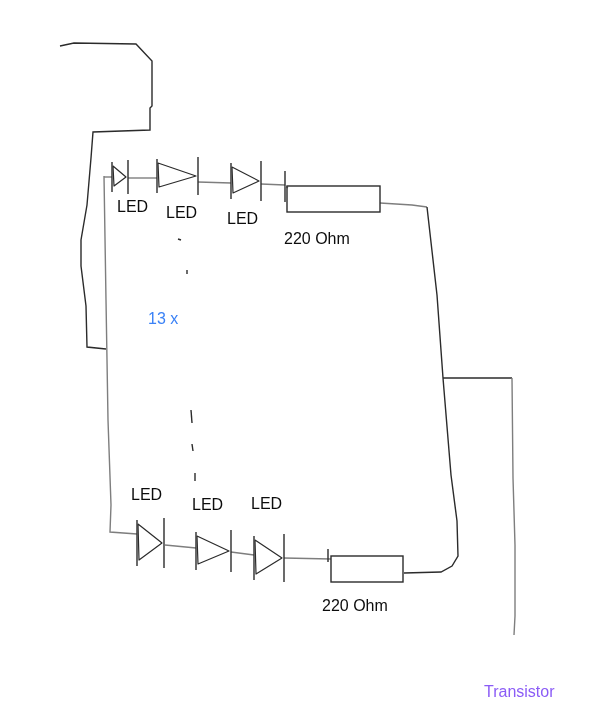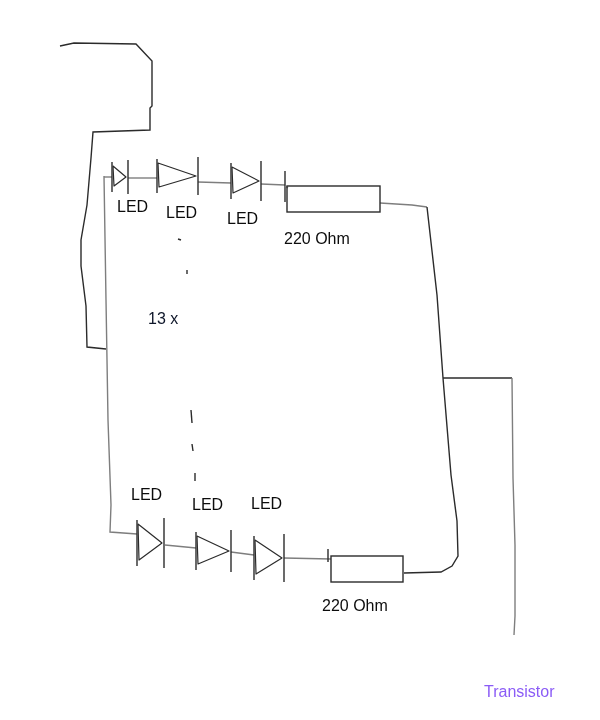--- a/index.html
+++ b/index.html
@@ -80,20 +80,20 @@
           <path d="M255,540 L282,558 L256,574 Z" fill="none" stroke="#2b2b2b" stroke-width="1.2" stroke-linejoin="round"></path>
           <path d="M284,534 L284,582" fill="none" stroke="#2b2b2b" stroke-width="1.4"></path>
         </g>
       </g>
   </svg>
   <div id="labels-layer">
       <div class="label" style="left: 117px; top: 198px; color: rgb(12, 12, 12);">LED</div>
       <div class="label" style="left: 166px; top: 204px; color: rgb(12, 12, 12);">LED</div>
       <div class="label" style="left: 227px; top: 210px; color: rgb(12, 12, 12);">LED</div>
       <div class="label" style="left: 284px; top: 230px; color: rgb(12, 12, 12);">220 Ohm</div>
-      <div class="label" style="left: 148px; top: 310px; color: #0f172a;">13 x</div>
+      <div class="label" style="left: 148px; top: 310px; color: #3b82f6;">13 x</div>
       <div class="label" style="left: 131px; top: 486px; color: rgb(12, 12, 12);">LED</div>
       <div class="label" style="left: 192px; top: 496px; color: rgb(12, 12, 12);">LED</div>
       <div class="label" style="left: 251px; top: 495px; color: rgb(12, 12, 12);">LED</div>
       <div class="label" style="left: 322px; top: 597px; color: rgb(12, 12, 12);">220 Ohm</div>
       <div class="label" style="left: 484px; top: 683px; color: #8b5cf6;">Transistor</div>
     </div>
 </div>
 
 </body></html>

